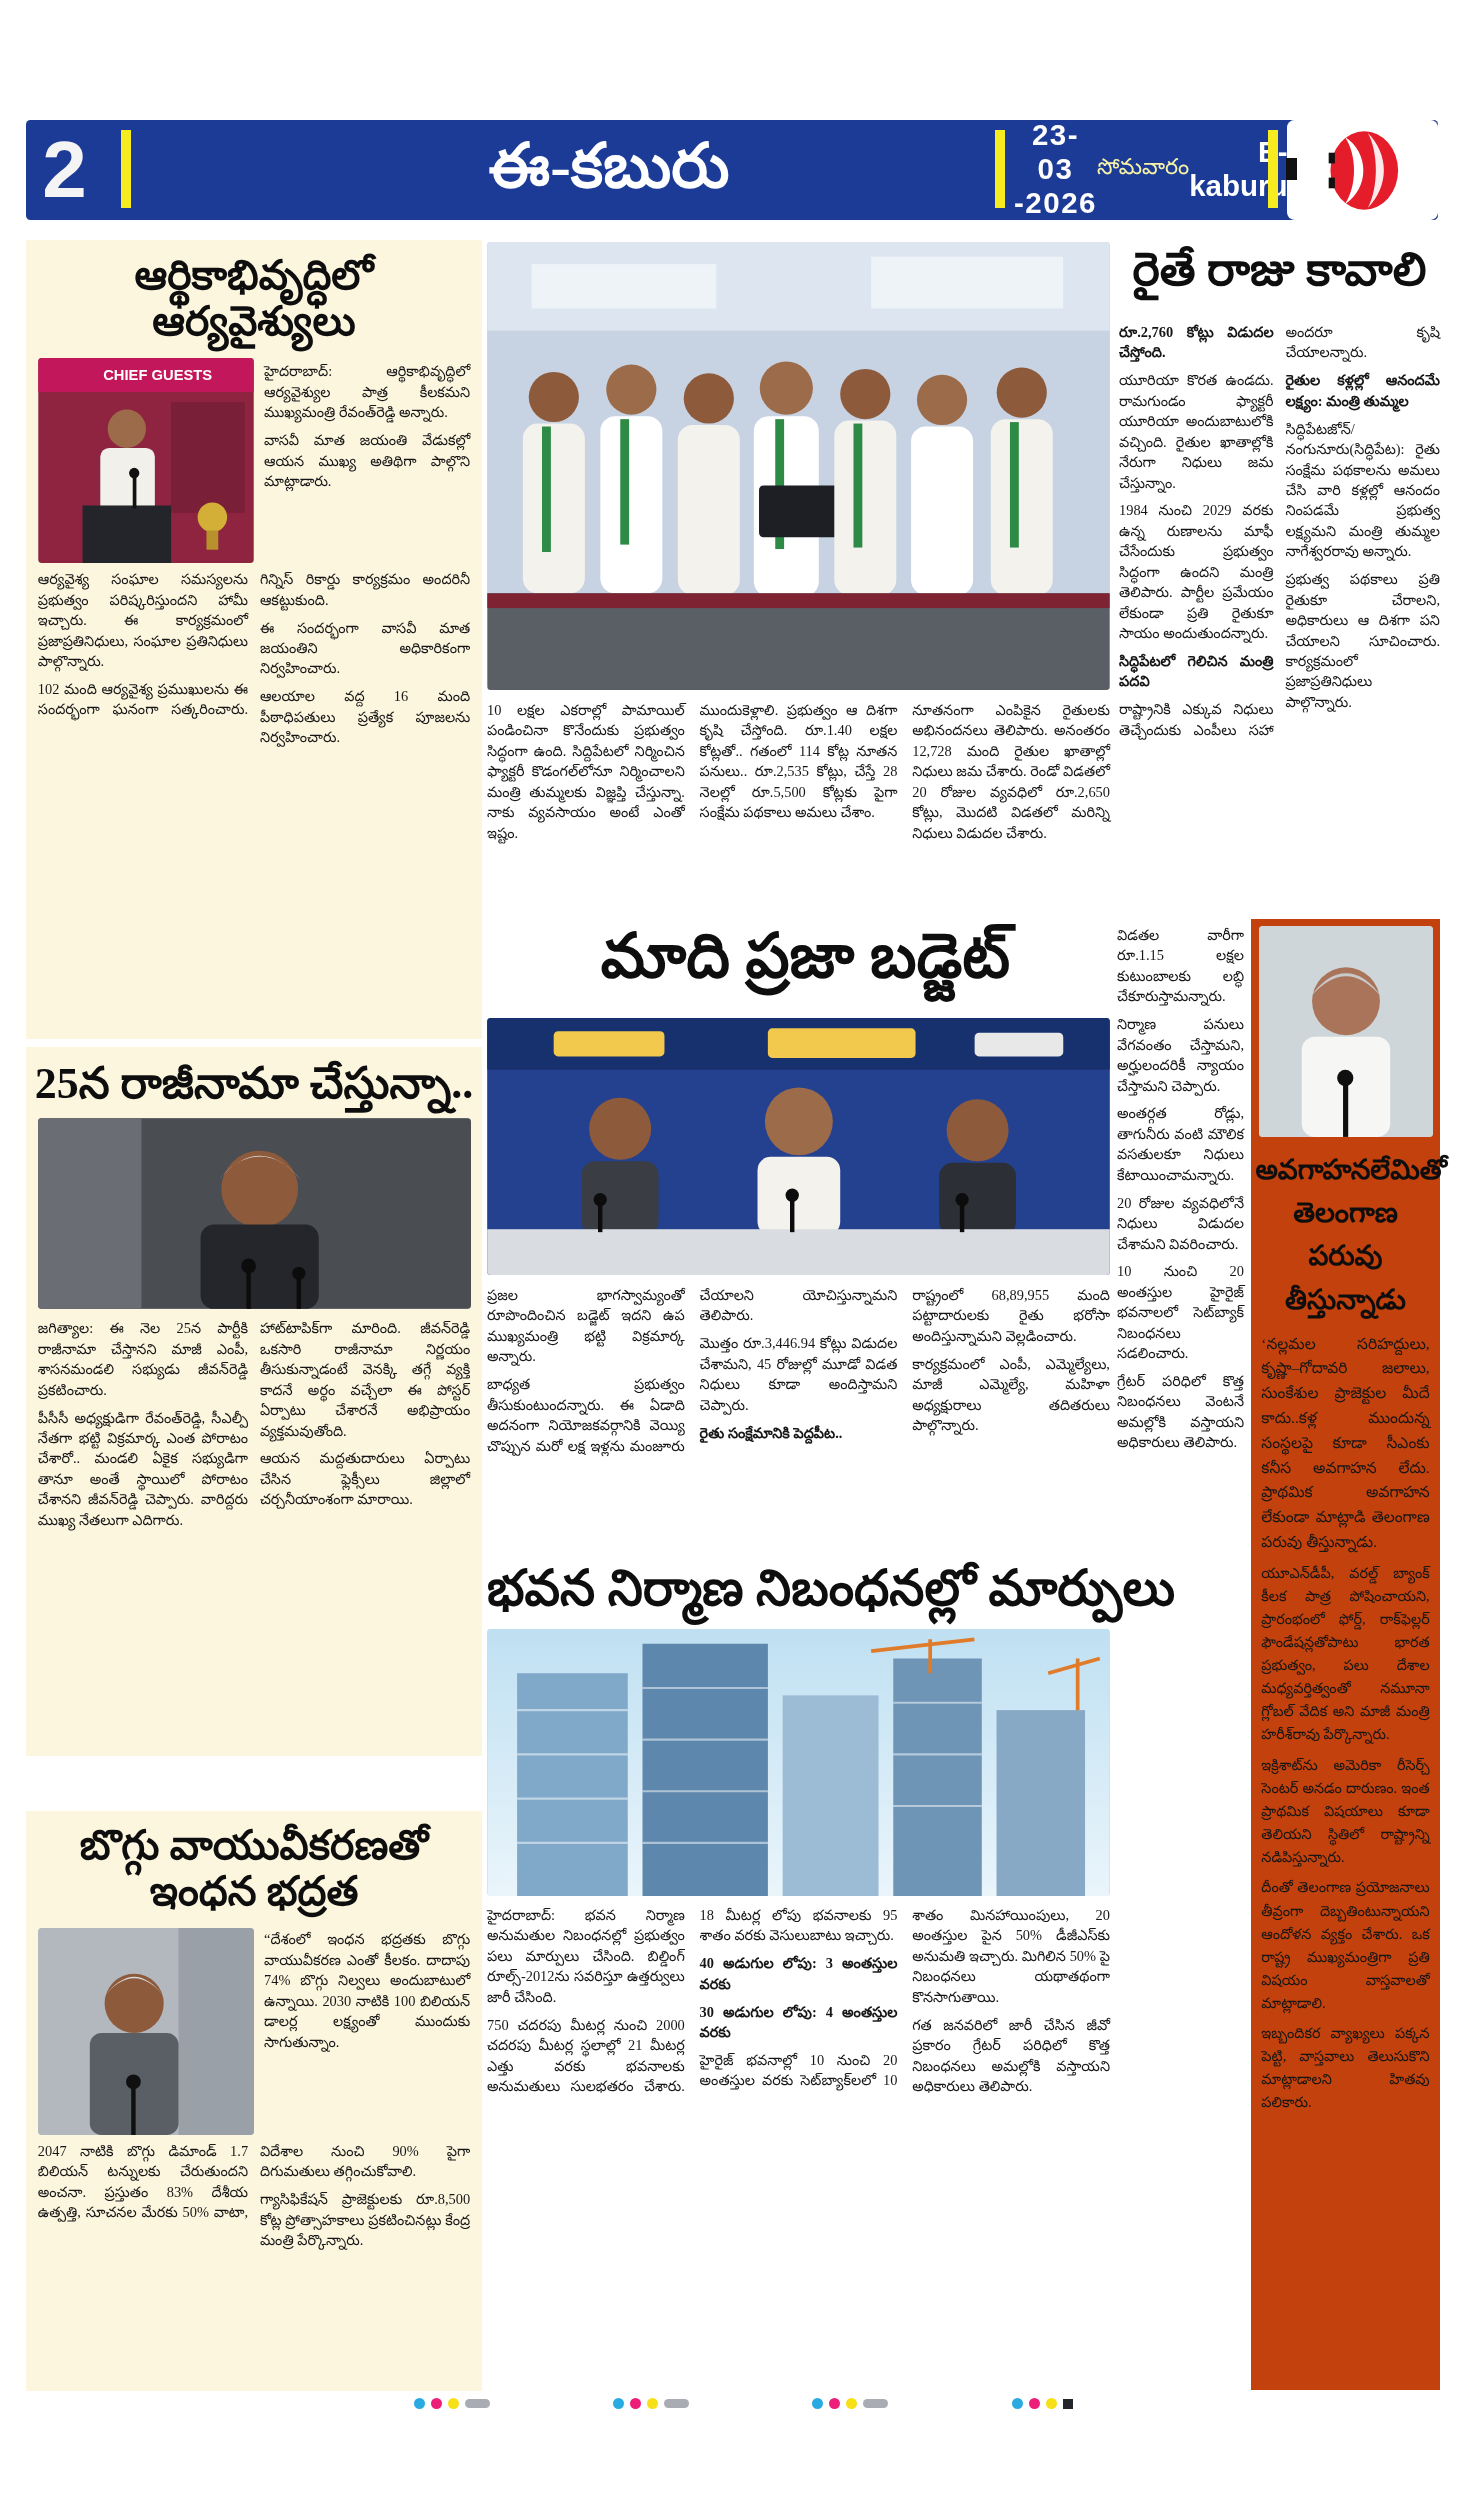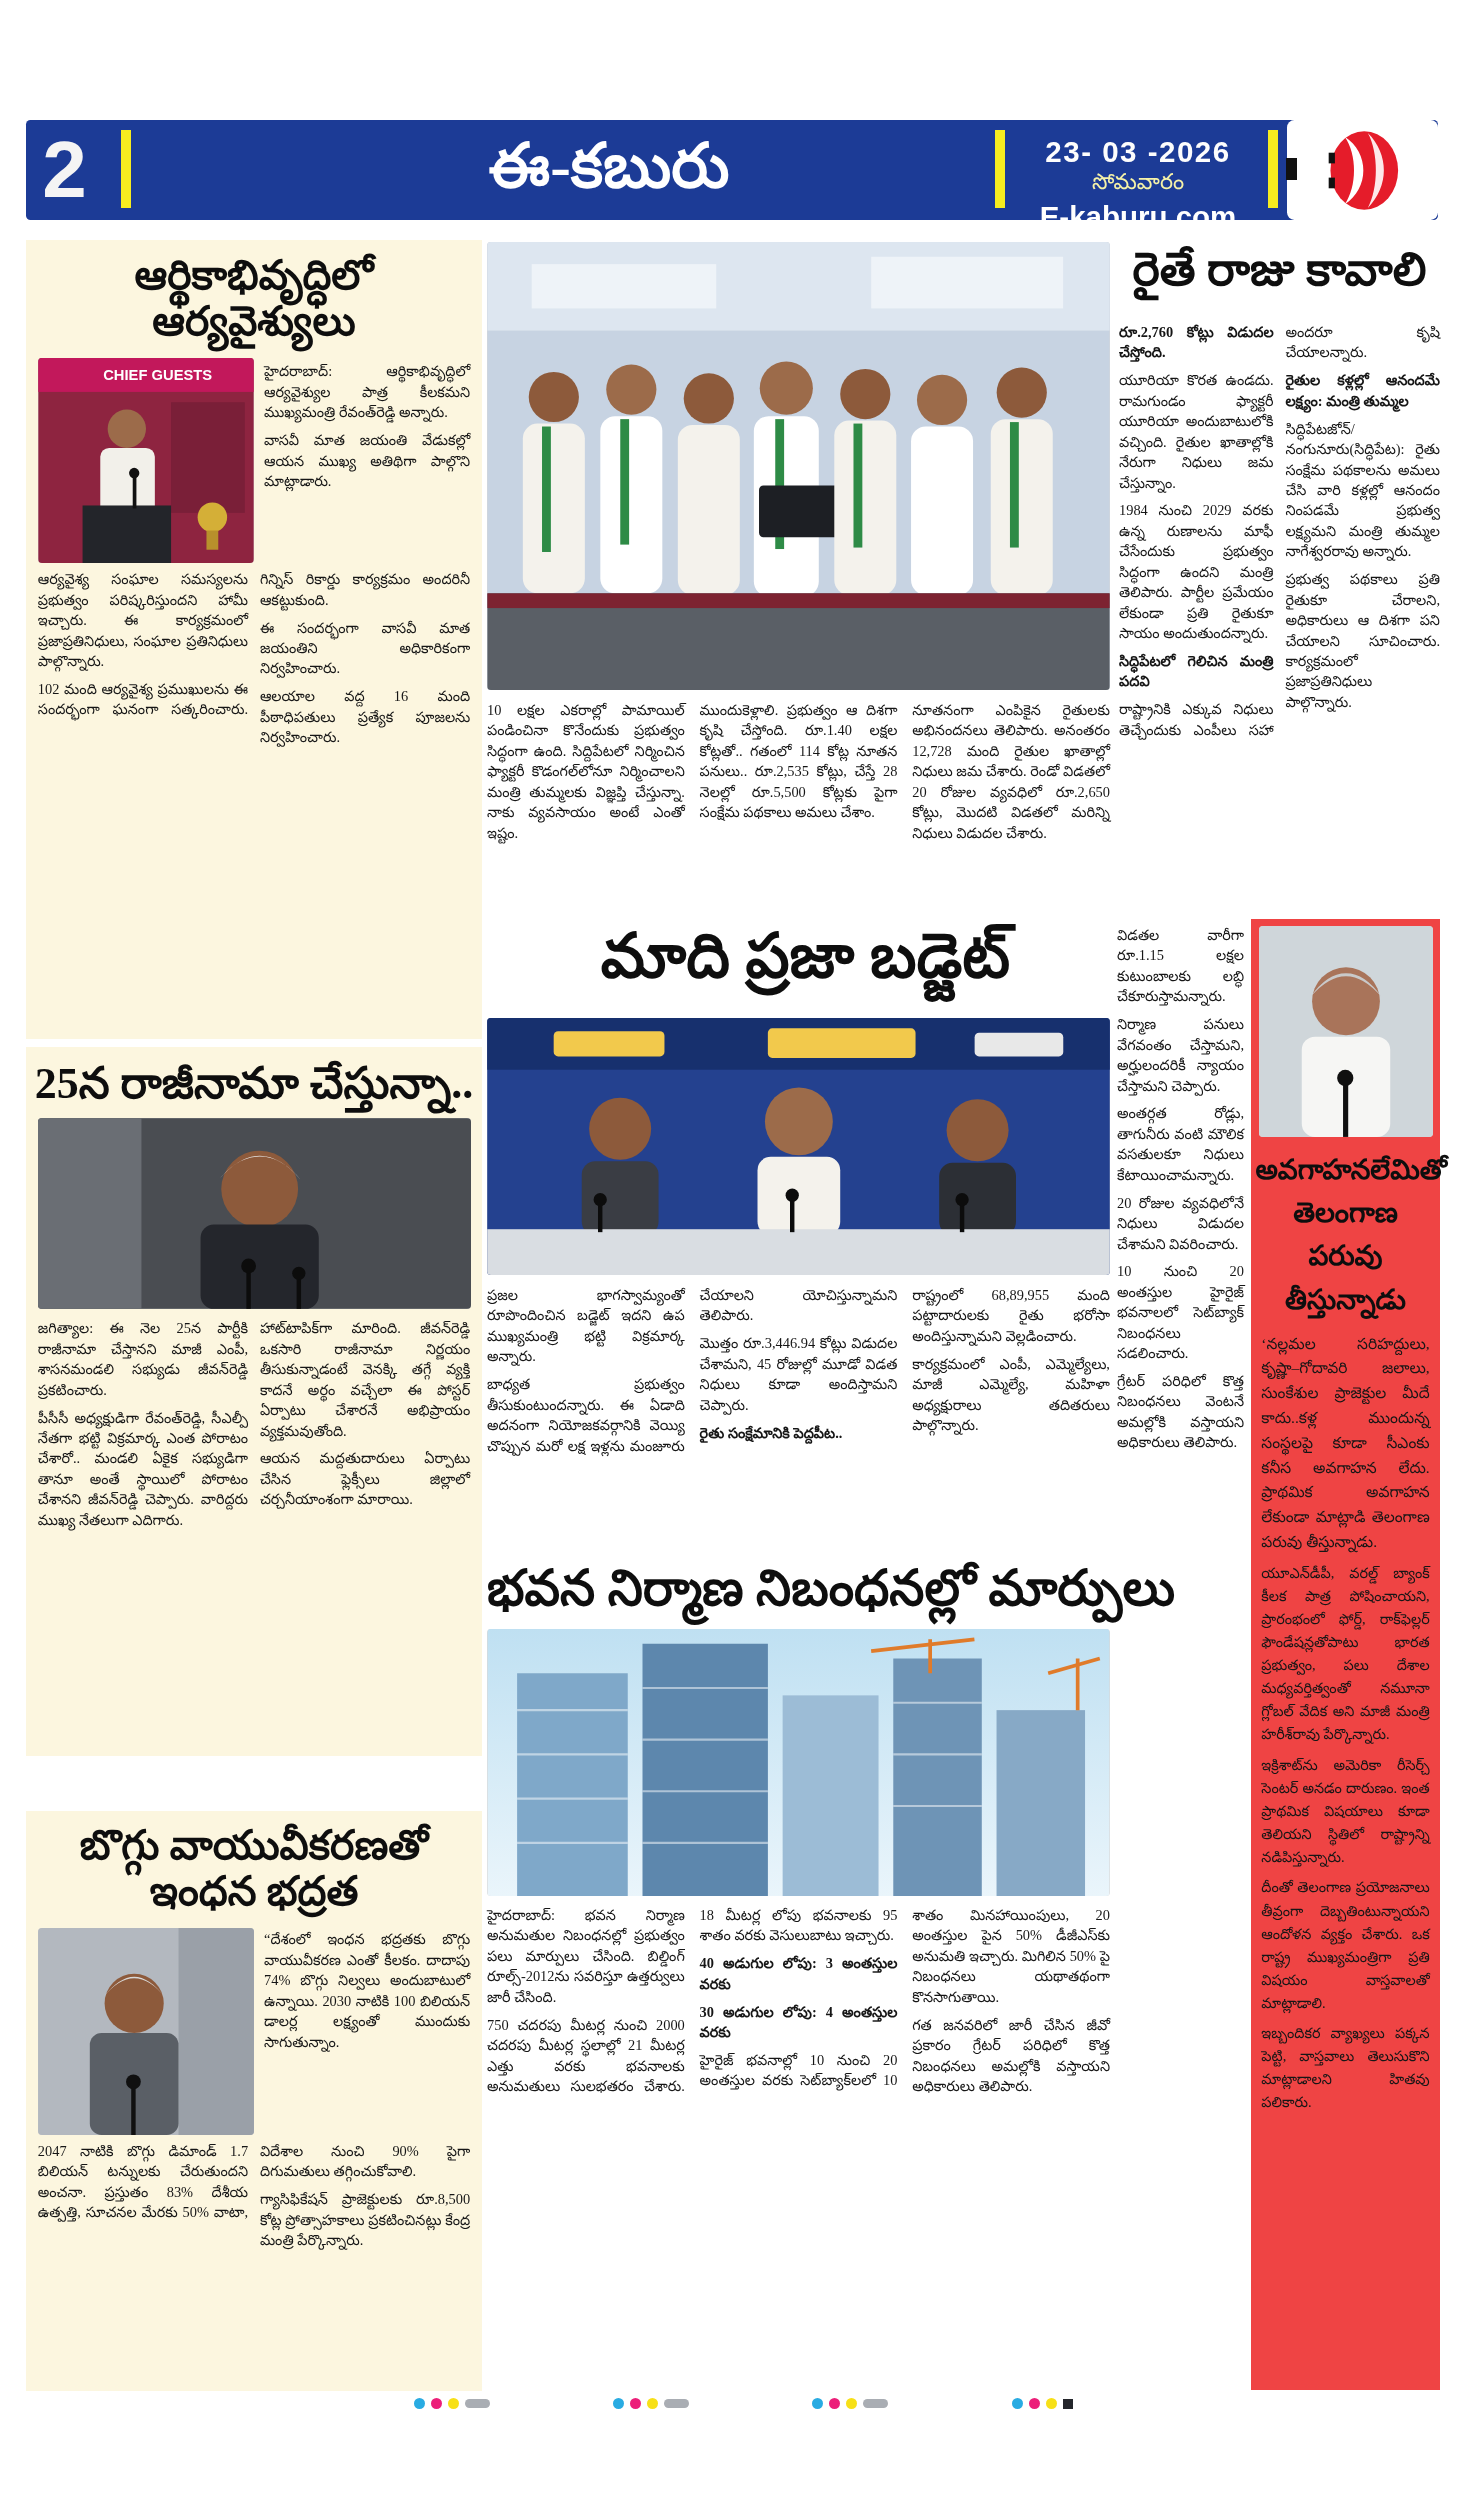--- a/index.html
+++ b/index.html
@@ -7,32 +7,32 @@
         font-family:"Liberation Serif","DejaVu Serif",serif;color:#161616;overflow:hidden;}
   .abs{position:absolute;}
   
   .masthead{left:26px;top:120px;width:1412px;height:100px;background:#1c3b96;border-radius:4.4px;}
   .pagenum{position:absolute;left:16.2px;top:1.5px;font-size:80px;font-weight:bold;color:#f4f4f4;
            font-family:"Liberation Sans","DejaVu Sans",sans-serif;line-height:1.2;}
   .ybar{position:absolute;top:10.3px;width:9.6px;height:78px;background:#f6ec20;}
   .b1{left:95px;} .b2{left:969px;} .b3{left:1242px;}
   .mast-title{position:absolute;left:354px;top:11.8px;width:458px;text-align:center;
               font-size:62px;font-weight:bold;color:#ffffff;line-height:1.1;}
-  .dateblock{position:absolute;left:988px;top:15px;width:248px;height:92px;display:flex;
-             flex-direction:column;justify-content:space-between;align-items:center;text-align:center;
+  .dateblock{position:absolute;left:988px;top:3px;width:248px;height:92px;display:flex;
+             flex-direction:row;justify-content:space-between;align-items:center;text-align:center;
              font-family:"Liberation Sans","DejaVu Sans",sans-serif;}
   .date{font-size:29.5px;font-weight:bold;color:#fdfdfd;letter-spacing:1.5px;}
   .weekday{font-size:22px;color:#f6f2a8;}
   .site{font-size:29.5px;font-weight:bold;color:#ffffff;}
   .logo-panel{position:absolute;left:1261px;top:0;width:151px;height:100px;background:#ffffff;
               border-radius:7.4px;display:flex;align-items:center;justify-content:center;}
   .logo-notch{position:absolute;left:-1.5px;top:38px;width:11.8px;height:22px;background:#111;}
   
   .cream{background:#fcf6df;}
-  .peach{background:#ef4444;}
+  .peach{background:#c2410c;}
   .headline{font-weight:bold;color:#0e0e0e;text-align:center;line-height:1.12;}
   .body-text p{margin:0 0 7.4px;font-size:14.4px;line-height:1.42;text-align:justify;}
   .body-text .bold{font-weight:bold;}
   .cols2{column-count:2;column-gap:11.8px;}
   .cols3{column-count:3;column-gap:14.8px;}
   .ph{overflow:hidden;border-radius:4px;background:#d8d8d8;}
   .ph svg{display:block;width:100%;height:100%;}
   .row{display:flex;gap:10.3px;}
   
   .reg{position:absolute;top:2397px;height:13.3px;display:flex;gap:5.9px;align-items:center;}

